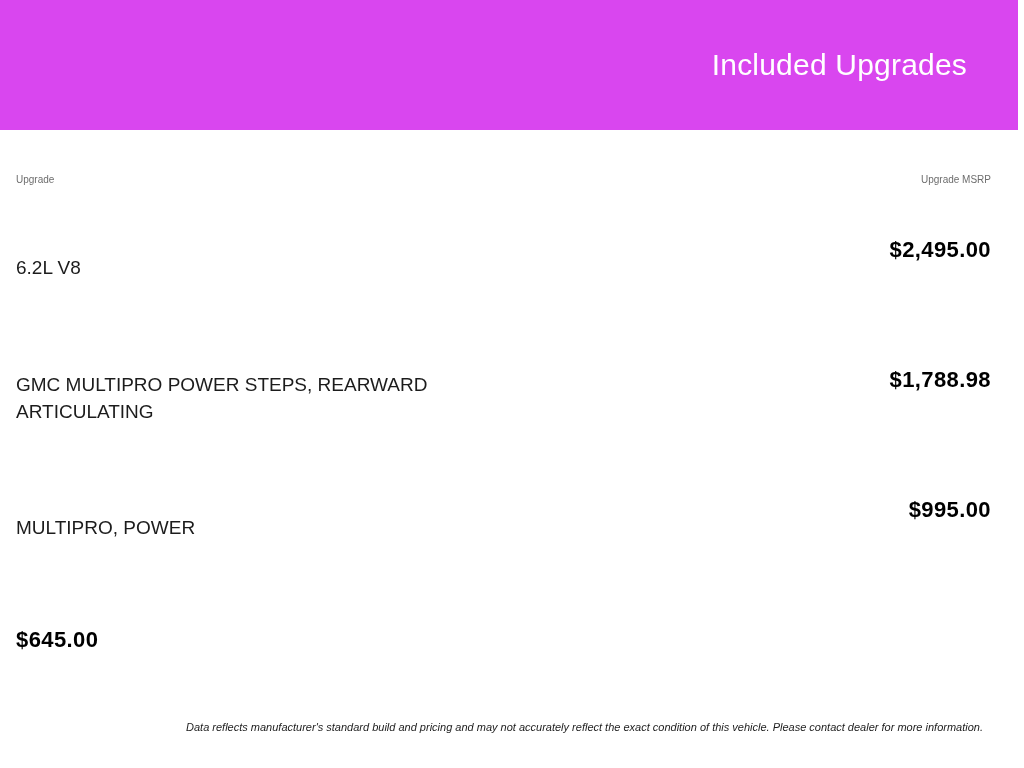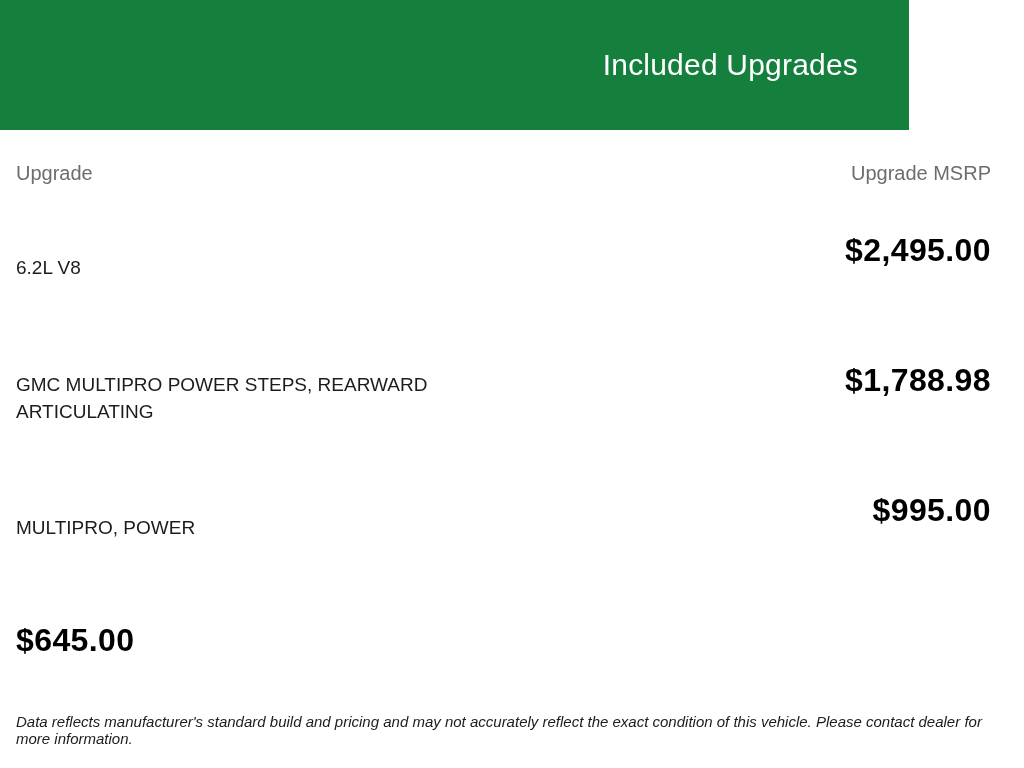--- a/index.html
+++ b/index.html
@@ -6,23 +6,23 @@
   html, body {
     margin: 0;
     padding: 0;
     width: 1024px;
     height: 768px;
     background: #ffffff;
     font-family: "Liberation Sans", sans-serif;
     overflow: hidden;
   }
   .banner {
-    width: 909px;
+    width: 1018px;
     height: 130px;
-    background: #15803d;
+    background: #d946ef;
     display: flex;
     align-items: center;
     justify-content: flex-end;
     padding-right: 51px;
   }
   .banner-title {
     margin: 0;
     color: #ffffff;
     font-size: 30px;
     font-weight: 400;
@@ -30,49 +30,50 @@
   }
   .content {
     padding: 0 33px 0 16px;
   }
   .cols-header {
     display: flex;
     justify-content: space-between;
     align-items: flex-end;
     padding-top: 23px;
     height: 55px;
-    font-size: 20px;
+    font-size: 10px;
     color: #6d6d6d;
   }
   .row {
     display: flex;
     justify-content: space-between;
     align-items: center;
     height: 130px;
   }
   .upgrade-name {
     font-size: 19px;
     color: #1c1c1c;
     max-width: 520px;
     line-height: 1.42;
     margin-top: 37px;
   }
   .upgrade-price {
-    font-size: 32px;
+    font-size: 22px;
     font-weight: 700;
     color: #000000;
     letter-spacing: 0.4px;
     white-space: nowrap;
   }
   .disclaimer {
-    margin: 0;
+    margin: 8px;
     padding-top: 8px;
-    font-size: 15px;
+    font-size: 11px;
     font-style: italic;
     color: #1c1c1c;
+    text-align: right;
   }
 </style>
 </head>
 <body>
 
 <div class="banner">
   <h1 class="banner-title">Included Upgrades</h1>
 </div>
 
 <div class="content">

